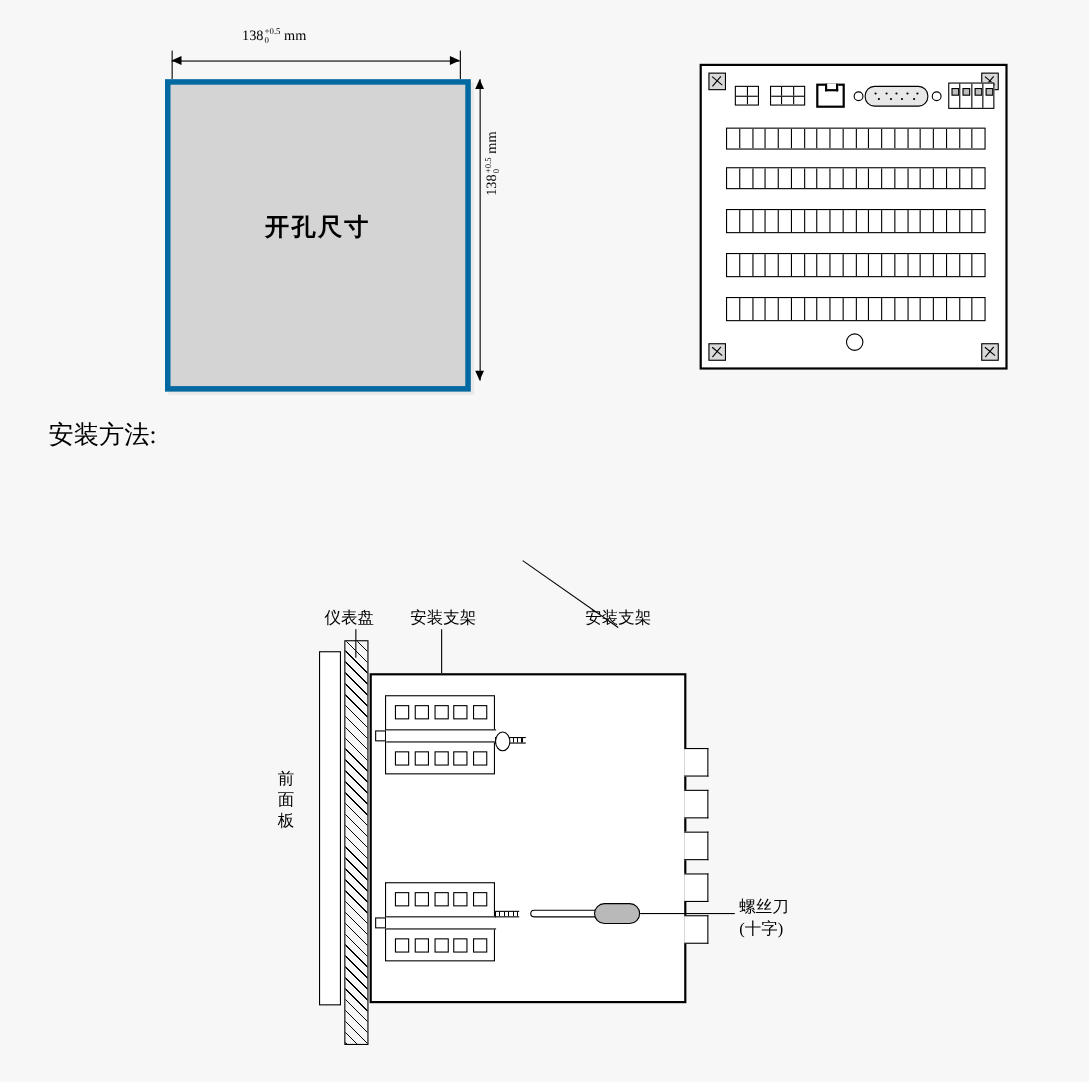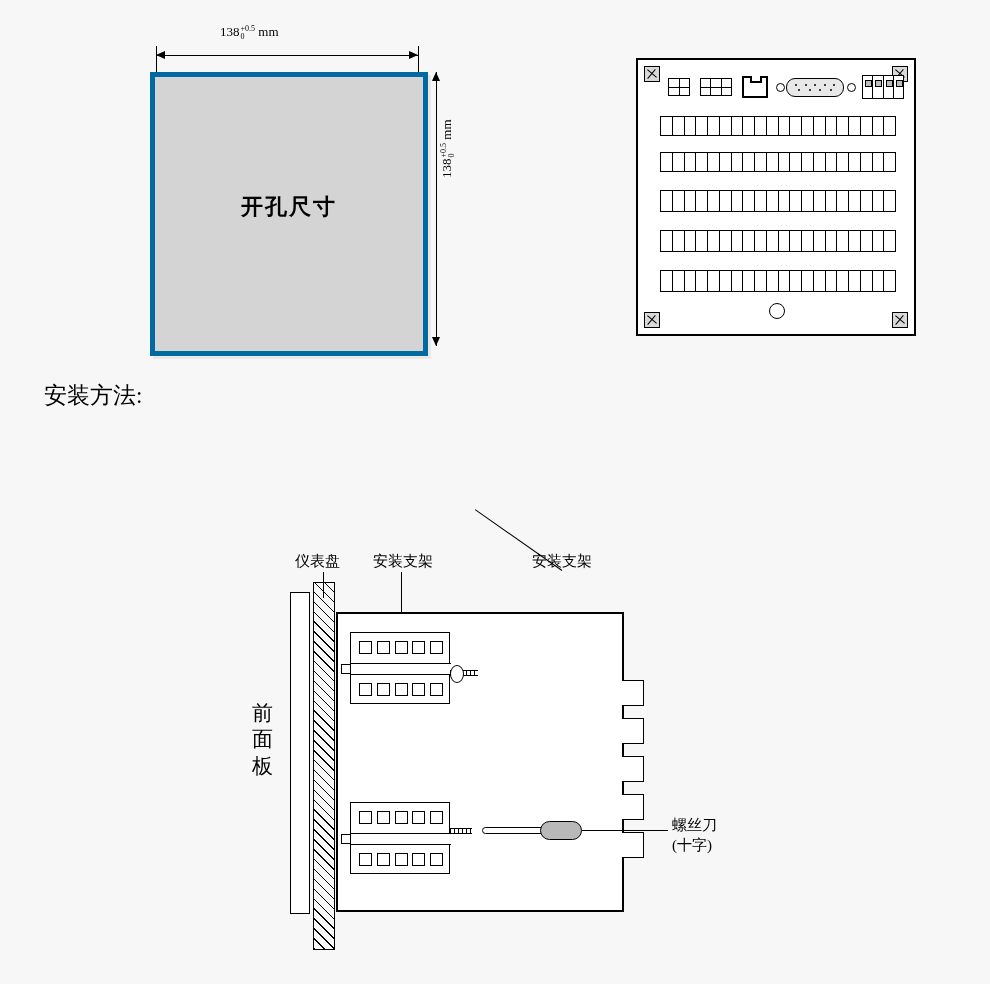--- a/index.html
+++ b/index.html
@@ -265,21 +265,21 @@
   #front-plate {
     position: absolute;
     left: 80px; top: 52px;
     width: 18px; height: 320px;
     border: 1px solid #000;
     background: #fff;
   }
   #front-plate-label {
     position: absolute;
     left: 42px; top: 160px;
-    font-size: 21px;
+    font-size: 15px;
     width: 16px;
     line-height: 1.25;
     text-align: center;
   }
 
   #panel-wall {
     position: absolute;
     left: 103px; top: 42px;
     width: 22px; height: 368px;
     border: 1px solid #000;

